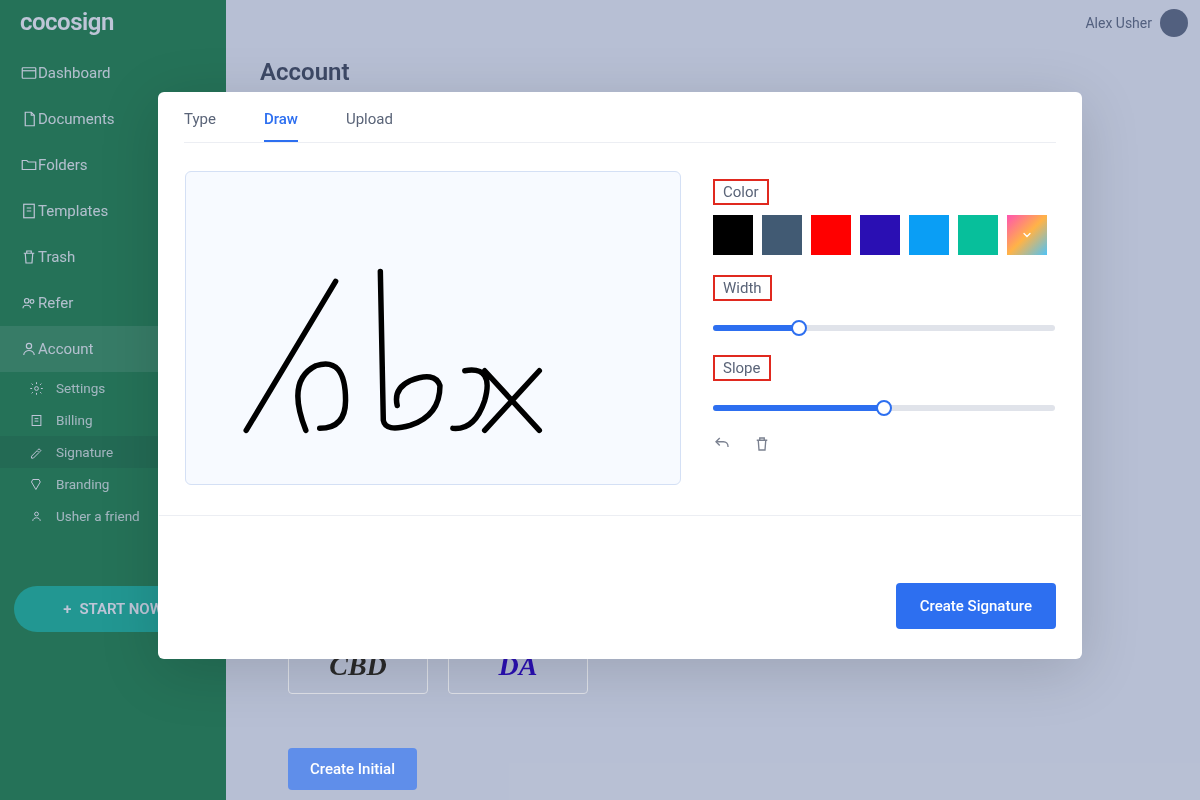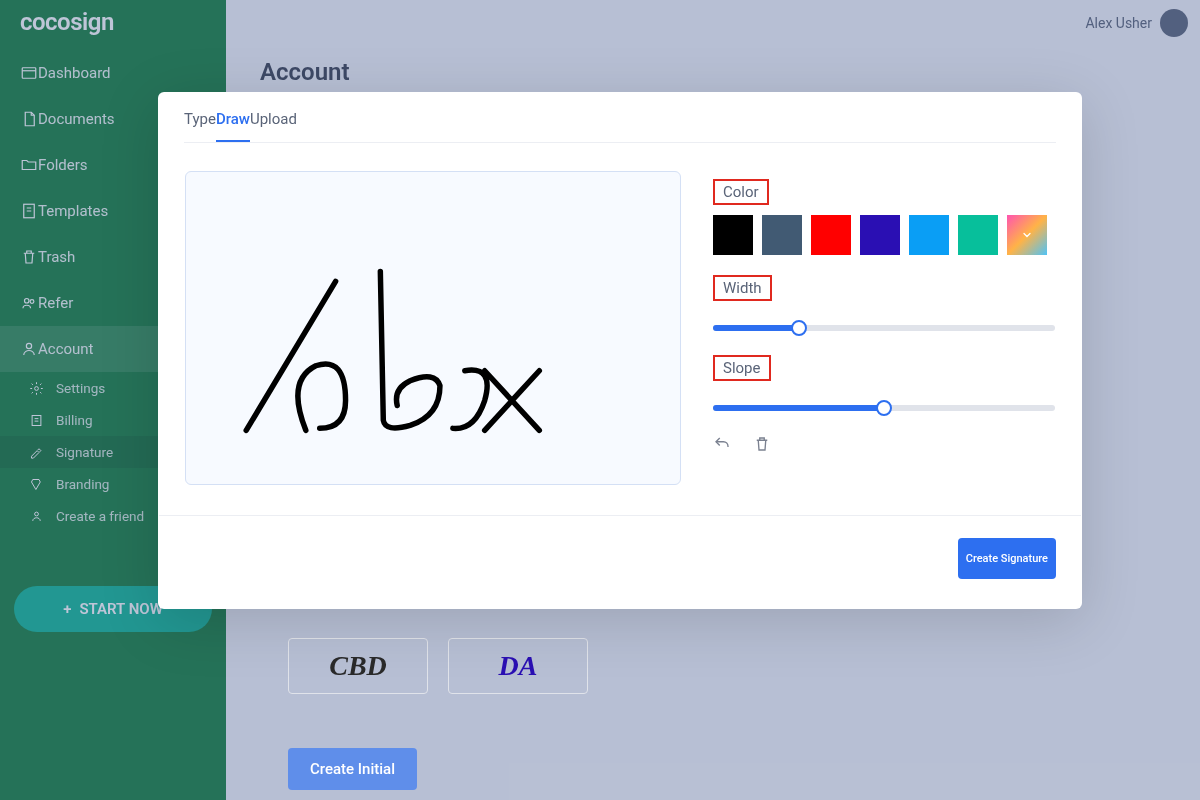--- a/index.html
+++ b/index.html
@@ -22,39 +22,39 @@
 .avatar { width: 28px; height: 28px; border-radius: 50%; background: #5a6478; }
 .page-title { font-size: 24px; font-weight: 600; color: #3a4152; padding: 12px 34px 22px; }
 .ci-btn { background: #5f8eea; color: #fff; border: none; border-radius: 4px; padding: 12px 22px; font-size: 15px; font-weight: 500; margin: 0 0 0 60px; cursor: pointer; }
 .sig-card { width: 140px; height: 56px; border: 1px solid #e0e3ea; border-radius: 4px; display: flex; align-items: center; justify-content: center; font-style: italic; font-family: cursive; font-size: 28px; font-weight: 600; }
 .bg-overlay { position: absolute; inset: 0; background: rgba(70,90,140,0.35); }
 
 .modal { position: absolute; left: 158px; top: 92px; width: 924px; background: #fff; border-radius: 6px; box-shadow: 0 12px 60px rgba(0,0,0,0.15); }
 .modal-head { display: flex; align-items: center; justify-content: space-between; padding: 18px 26px 18px; }
 .modal-title { font-size: 18px; font-weight: 600; color: #3a4152; }
 .close-x { color: #9aa0ad; font-size: 18px; cursor: pointer; padding: 4px 8px; }
-.tabs { display: flex; padding: 8px 26px 0; border-bottom: 1px solid #eceef3; margin: 0 26px; padding-left: 0; padding-right: 0; }
+.tabs { display: flex; gap: 48px; padding: 8px 26px 0; border-bottom: 1px solid #eceef3; margin: 0 26px; padding-left: 0; padding-right: 0; }
 .tabs > * { padding: 10px 0 12px; font-size: 15px; color: #5a6478; cursor: pointer; border-bottom: 2px solid transparent; }
 .tabs .active { color: #2d6ff0; border-bottom-color: #2d6ff0; font-weight: 500; }
 .modal-body { display: flex; padding: 28px 26px 30px; gap: 32px; border-bottom: 1px solid #eceef3; margin: 0 1px; }
 .canvas-wrap { width: 496px; height: 314px; border: 1px solid #d4e0f5; border-radius: 6px; background: #f7faff; display: flex; align-items: center; justify-content: center; }
 .canvas-wrap svg { width: 100%; height: 100%; }
 .ctrl { flex: 1; padding-top: 8px; }
 .ctrl-label { font-size: 15px; color: #5a6478; display: inline-block; border: 2.5px solid #e0291f; padding: 2px 8px; margin-bottom: 10px; }
 .swatches { display: flex; gap: 9px; margin-bottom: 20px; }
 .sw { width: 40px; height: 40px; cursor: pointer; display: flex; align-items: center; justify-content: center; }
 .gradient { background: linear-gradient(135deg, #ff54b0, #ffb347, #4fc3f7); }
 .slider { position: relative; height: 6px; background: #e0e3ea; border-radius: 3px; margin: 14px 0 24px; }
 .slider-fill { position: absolute; height: 6px; background: #2d6ff0; border-radius: 3px; }
 .slider-thumb { position: absolute; width: 16px; height: 16px; border: 2.5px solid #2d6ff0; background: #fff; border-radius: 50%; top: -5px; transform: translateX(-50%); cursor: pointer; }
 .tool-row { display: flex; gap: 22px; margin-top: 18px; }
 .tool-btn { color: #7b8190; cursor: pointer; }
 .tool-btn svg { width: 18px; height: 18px; stroke: #7b8190; fill: none; stroke-width: 1.8; }
 .modal-foot { padding: 22px 26px 30px; display: flex; justify-content: flex-end; }
-.create-sig { background: #2d6ff0; color: #fff; border: none; border-radius: 4px; padding: 14px 8px; font-size: 11px; font-weight: 500; cursor: pointer; }
+.create-sig { background: #2d6ff0; color: #fff; border: none; border-radius: 4px; padding: 14px 24px; font-size: 15px; font-weight: 500; cursor: pointer; margin-top: 45px; }
 .below-area { position: absolute; left: 288px; top: 638px; display: flex; gap: 20px; }
 </style>
 </head>
 <body>
 
 <div class="sidebar">
   <div class="logo">cocosign</div>
 
   <div class="nav-item">
     <span class="nav-icon">
@@ -154,21 +154,21 @@
       </span>
     <span>Branding</span>
   </div>
   <div class="sub-item">
     <span class="sub-icon">
         <svg viewBox="0 0 24 24">
           <circle cx="12" cy="8" r="3"></circle>
           <path d="M6 19c0-3 3-5 6-5s6 2 6 5"></path>
         </svg>
       </span>
-    <span>Create a friend</span>
+    <span>Usher a friend</span>
   </div>
 
   <button class="start-btn">
     <span>+</span>
     <span>START NOW</span>
   </button>
 </div>
 
 <div class="main">
   <div class="topbar">

